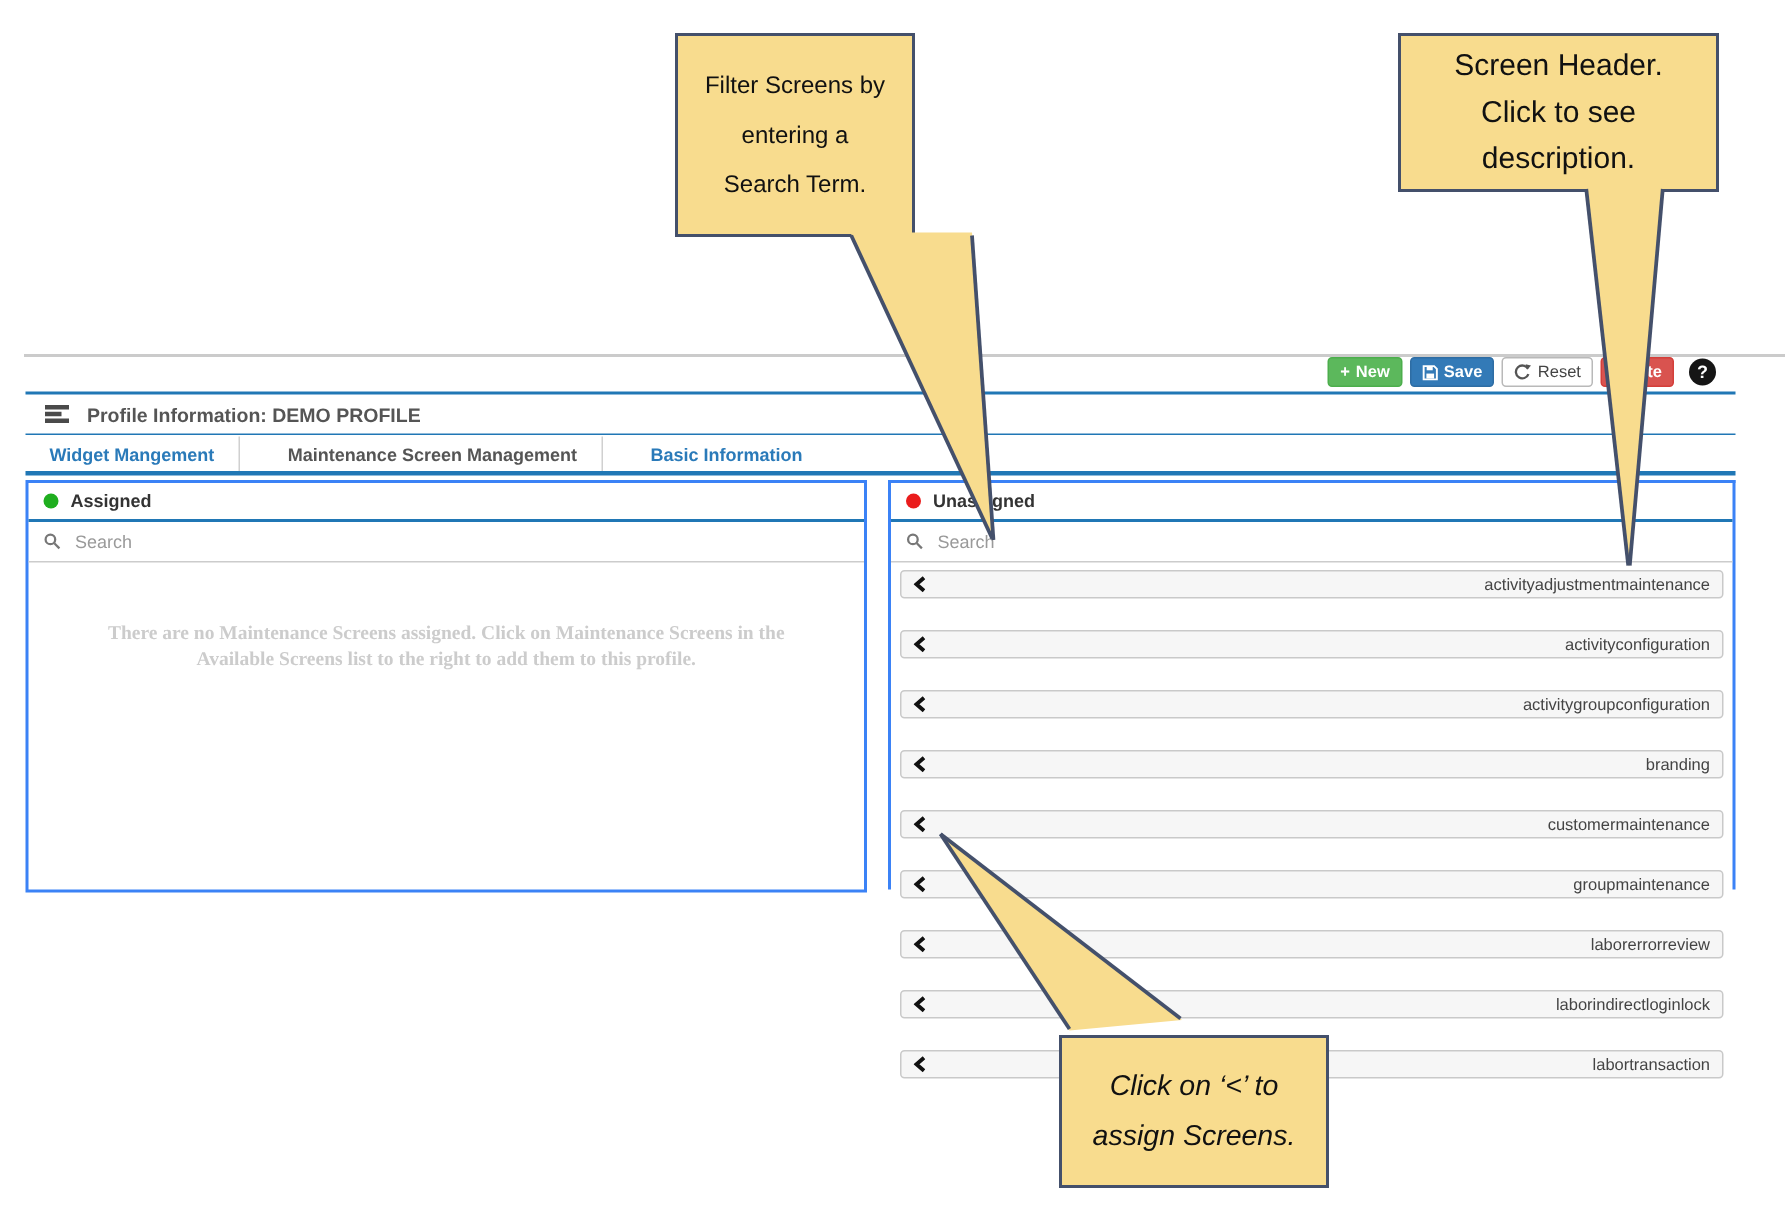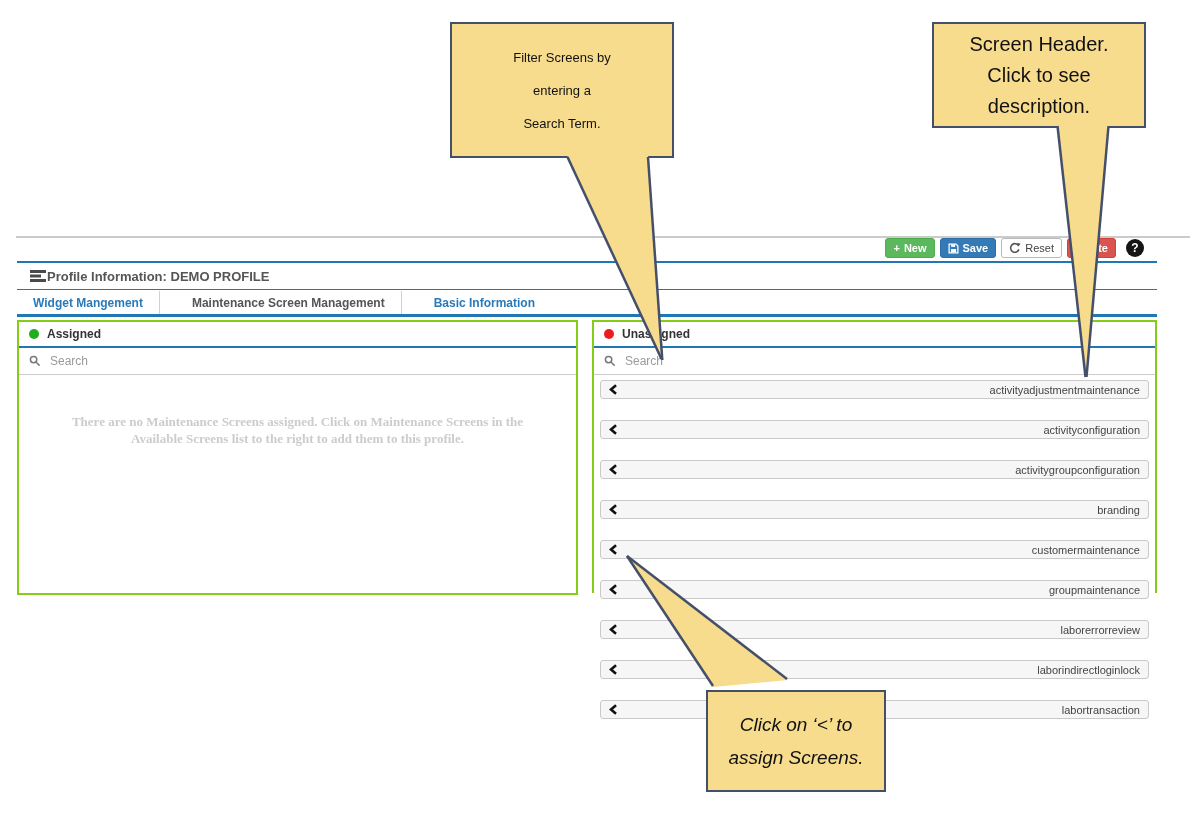--- a/index.html
+++ b/index.html
@@ -15,31 +15,31 @@
   .btn-new{background:#5cb85c;border-color:#4cae4c;}
   .btn-save{background:#337ab7;border-color:#2e6da4;}
   .btn-reset{background:#fff;border-color:#b9b9b9;color:#444;font-weight:normal;}
   .btn-delete{background:#d9534f;border-color:#d43f3a;}
   .help-circle{width:18px;height:18px;border-radius:50%;background:#151515;color:#fff;
        font-size:12px;font-weight:bold;display:flex;align-items:center;justify-content:center;margin-left:5px;}
 
   
   .content-top-rule{position:absolute;left:17px;top:261px;width:1140px;height:2px;background:#2077b5;}
   .profile-header{position:absolute;left:17px;top:263px;width:1140px;height:27px;box-sizing:border-box;
-       display:flex;align-items:center;padding-left:12px;border-bottom:1px solid #2077b5;
+       display:flex;align-items:center;gap:11px;padding-left:12px;border-bottom:1px solid #2077b5;
        color:#555;font-size:13px;font-weight:bold;}
   .tabs{position:absolute;left:17px;top:291px;width:1140px;height:26px;box-sizing:border-box;
        display:flex;align-items:stretch;border-bottom:3px solid #2077b5;gap:16px;}
   .tab{display:flex;align-items:center;padding:0 16px;font-size:12px;font-weight:bold;cursor:pointer;}
   .tab-sep{border-right:1px solid #d0d0d0;}
   .tab-blue{color:#2a7ab9;}
   .tab-dark{color:#555;}
 
   
-  .panel{position:absolute;box-sizing:border-box;border:2px solid #84cc16;background:#fff;}
+  .panel{position:absolute;box-sizing:border-box;border:2px solid #3b82f6;background:#fff;}
   .panel-left{left:17px;top:320px;width:561px;height:275px;}
   .panel-right{left:592px;top:320px;width:565px;height:273px;border-bottom:none;}
   .panel-header{height:24px;border-bottom:2px solid #2077b5;display:flex;align-items:center;gap:8px;
        padding-left:10px;font-size:12px;font-weight:bold;color:#333;}
   .dot{width:10px;height:10px;border-radius:50%;}
   .dot-green{background:#1fae1f;}
   .dot-red{background:#ea1c1c;}
   .search-row{height:26px;border-bottom:1px solid #ccc;display:flex;gap:7px;padding:0 10px;}
   .search-input{border:none;outline:none;flex:1;font-size:12px;color:#555;background:transparent;}
   .search-input::placeholder{color:#9a9a9a;}
@@ -47,21 +47,21 @@
        color:#ccc;line-height:17px;font-family:Liberation Serif, serif;}
   .list{padding:5px 6px;display:flex;flex-direction:column;gap:21px;}
   .list-item{height:19px;box-sizing:border-box;background:#f6f6f6;border:1px solid #c9c9c9;border-radius:3px;
        display:flex;align-items:center;justify-content:space-between;padding:0 8px;font-size:11px;color:#444;
        cursor:pointer;}
   .chevron{display:flex;align-items:center;}
 
   
   .callout{position:absolute;box-sizing:border-box;background:#F8DC8E;border:2.5px solid #44506B;
        z-index:55;display:flex;flex-direction:column;justify-content:center;text-align:center;color:#111;}
-  .callout-filter{left:450px;top:22px;width:224px;height:136px;font-size:13px;line-height:33px;}
+  .callout-filter{left:450px;top:22px;width:160px;height:136px;font-size:16px;line-height:33px;}
   .callout-header{left:932px;top:22px;width:214px;height:106px;font-size:20px;line-height:31px;}
   .callout-assign{left:706px;top:690px;width:180px;height:102px;font-size:19px;line-height:33px;font-style:italic;}
   .tails-svg{position:absolute;left:0;top:0;z-index:60;pointer-events:none;}
 </style>
 </head>
 <body>
 
 <div class="stage">
 
   <div class="gray-rule"></div>

